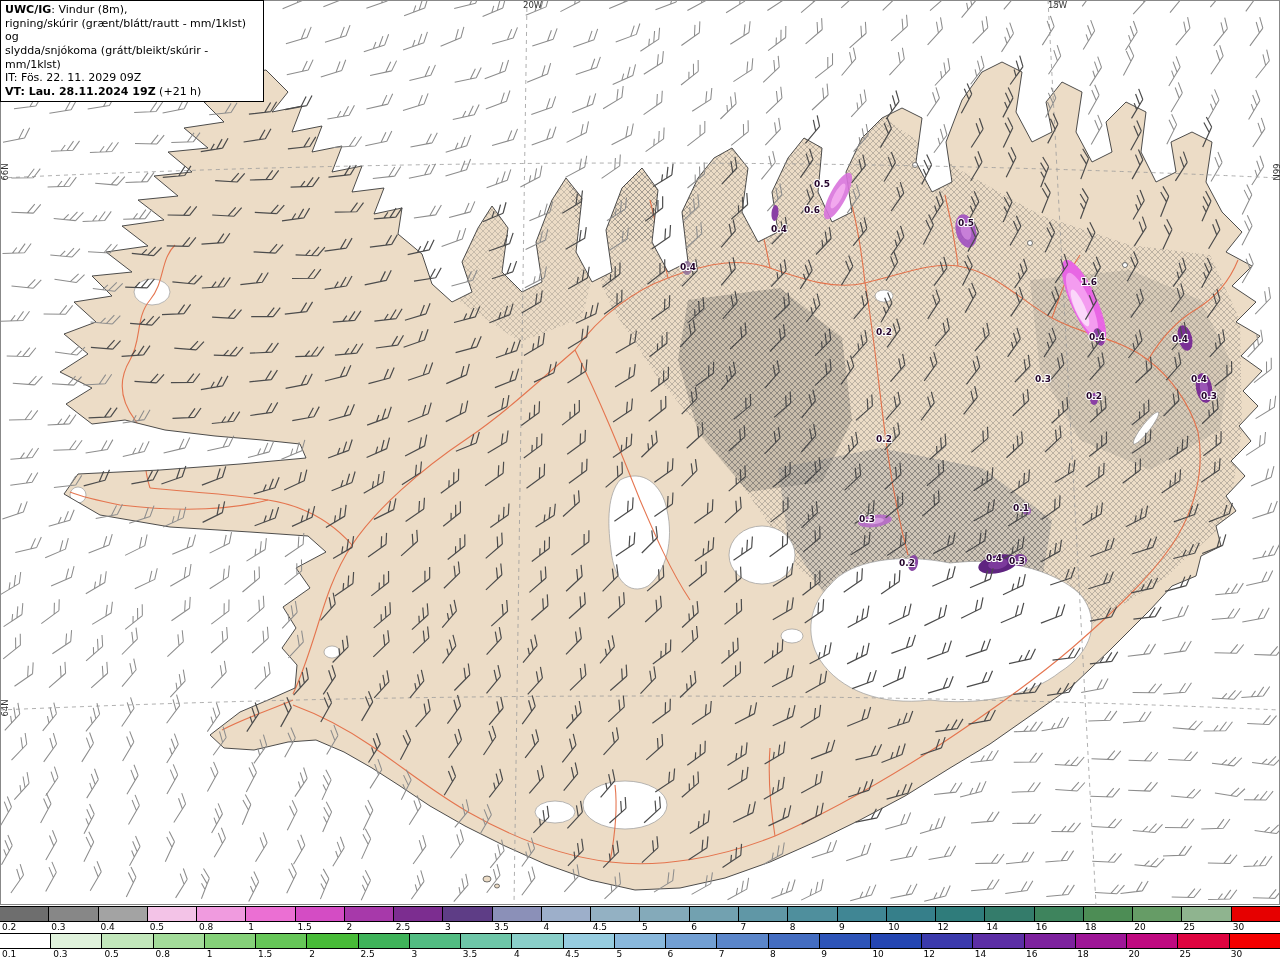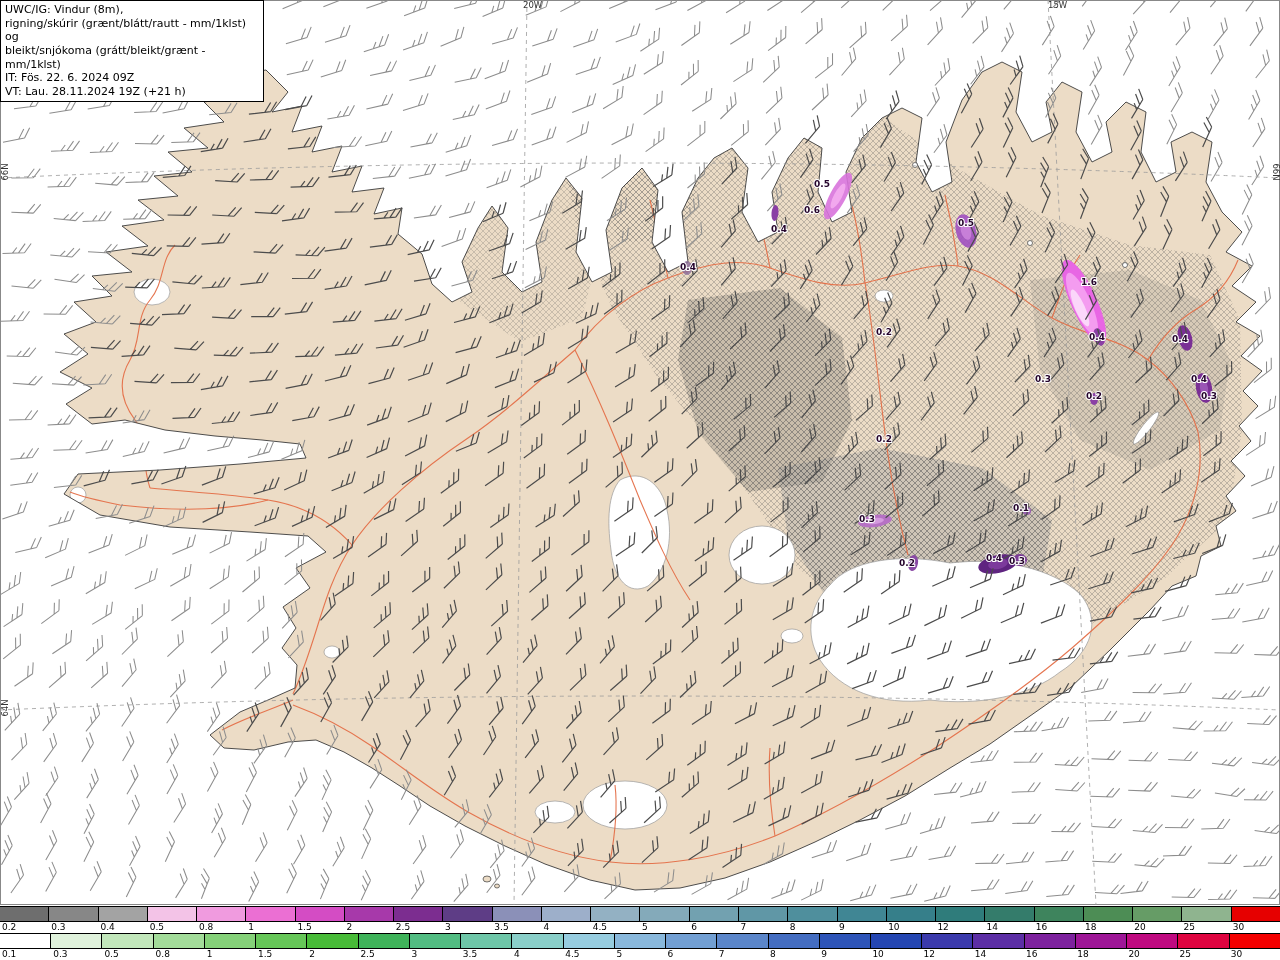--- a/index.html
+++ b/index.html
@@ -3,21 +3,21 @@
 <meta charset="utf-8">
 <style>
   html,body{margin:0;padding:0;background:#fff;}
   body{width:1280px;height:960px;overflow:hidden;font-family:"DejaVu Sans",sans-serif;}
   .map-wrap{position:relative;width:1280px;height:905px;background:#fff;}
   #map-svg{display:block;}
   .legend-box{
     position:absolute;top:0;left:0;background:#ffffff;border:1px solid #000;
     padding:2px 6px 3px 4px;font-size:11px;line-height:1.24;color:#000;max-width:252px;
   }
-  .legend-box .b{font-weight:normal;}
+  .legend-box .b{font-weight:bold;}
   .colorbars{width:1280px;height:55px;box-sizing:border-box;padding-top:1px;background:#fff;}
   .cbar{display:flex;height:16px;border-top:1px solid #000;border-bottom:1px solid #000;box-sizing:border-box;}
   .seg{flex:1 1 auto;height:100%;}
   .seg + .seg{border-left:1px solid #000;}
   .cbar-labels{position:relative;height:11px;font-size:9px;color:#000;}
   .tick{position:absolute;top:0;white-space:nowrap;}
 </style>
 </head>
 <body>
 
@@ -1003,22 +1003,22 @@
         <text x="1048" y="8" font-size="8.5" fill="#333">15W</text>
         <text transform="translate(8,172) rotate(-90)" font-size="8.5" fill="#333" text-anchor="middle">66N</text>
         <text transform="translate(1273,172) rotate(90)" font-size="8.5" fill="#333" text-anchor="middle">66N</text>
         <text transform="translate(8,708) rotate(-90)" font-size="8.5" fill="#333" text-anchor="middle">64N</text>
       </g>
   </svg>
 
   <div class="legend-box">
     <div><span class="b">UWC/IG</span><span>: Vindur (8m),</span></div>
     <div>rigning/skúrir (grænt/blátt/rautt - mm/1klst) og</div>
-    <div>bleikt/snjókoma (grátt/bleikt/grænt - mm/1klst)</div>
-    <div>IT: Fös. 22. 6. 2024 09Z</div>
+    <div>slydda/snjókoma (grátt/bleikt/skúrir - mm/1klst)</div>
+    <div>IT: Fös. 22. 11. 2029 09Z</div>
     <div><span class="b">VT: Lau. 28.11.2024 19Z</span><span> (+21 h)</span></div>
   </div>
 </div>
 
 <div class="colorbars">
   <div id="cbar-top" class="cbar">
       <div class="seg" style="background: rgb(110, 110, 110);"></div>
       <div class="seg" style="background: rgb(135, 135, 135);"></div>
       <div class="seg" style="background: rgb(163, 163, 163);"></div>
       <div class="seg" style="background: rgb(243, 195, 231);"></div>

